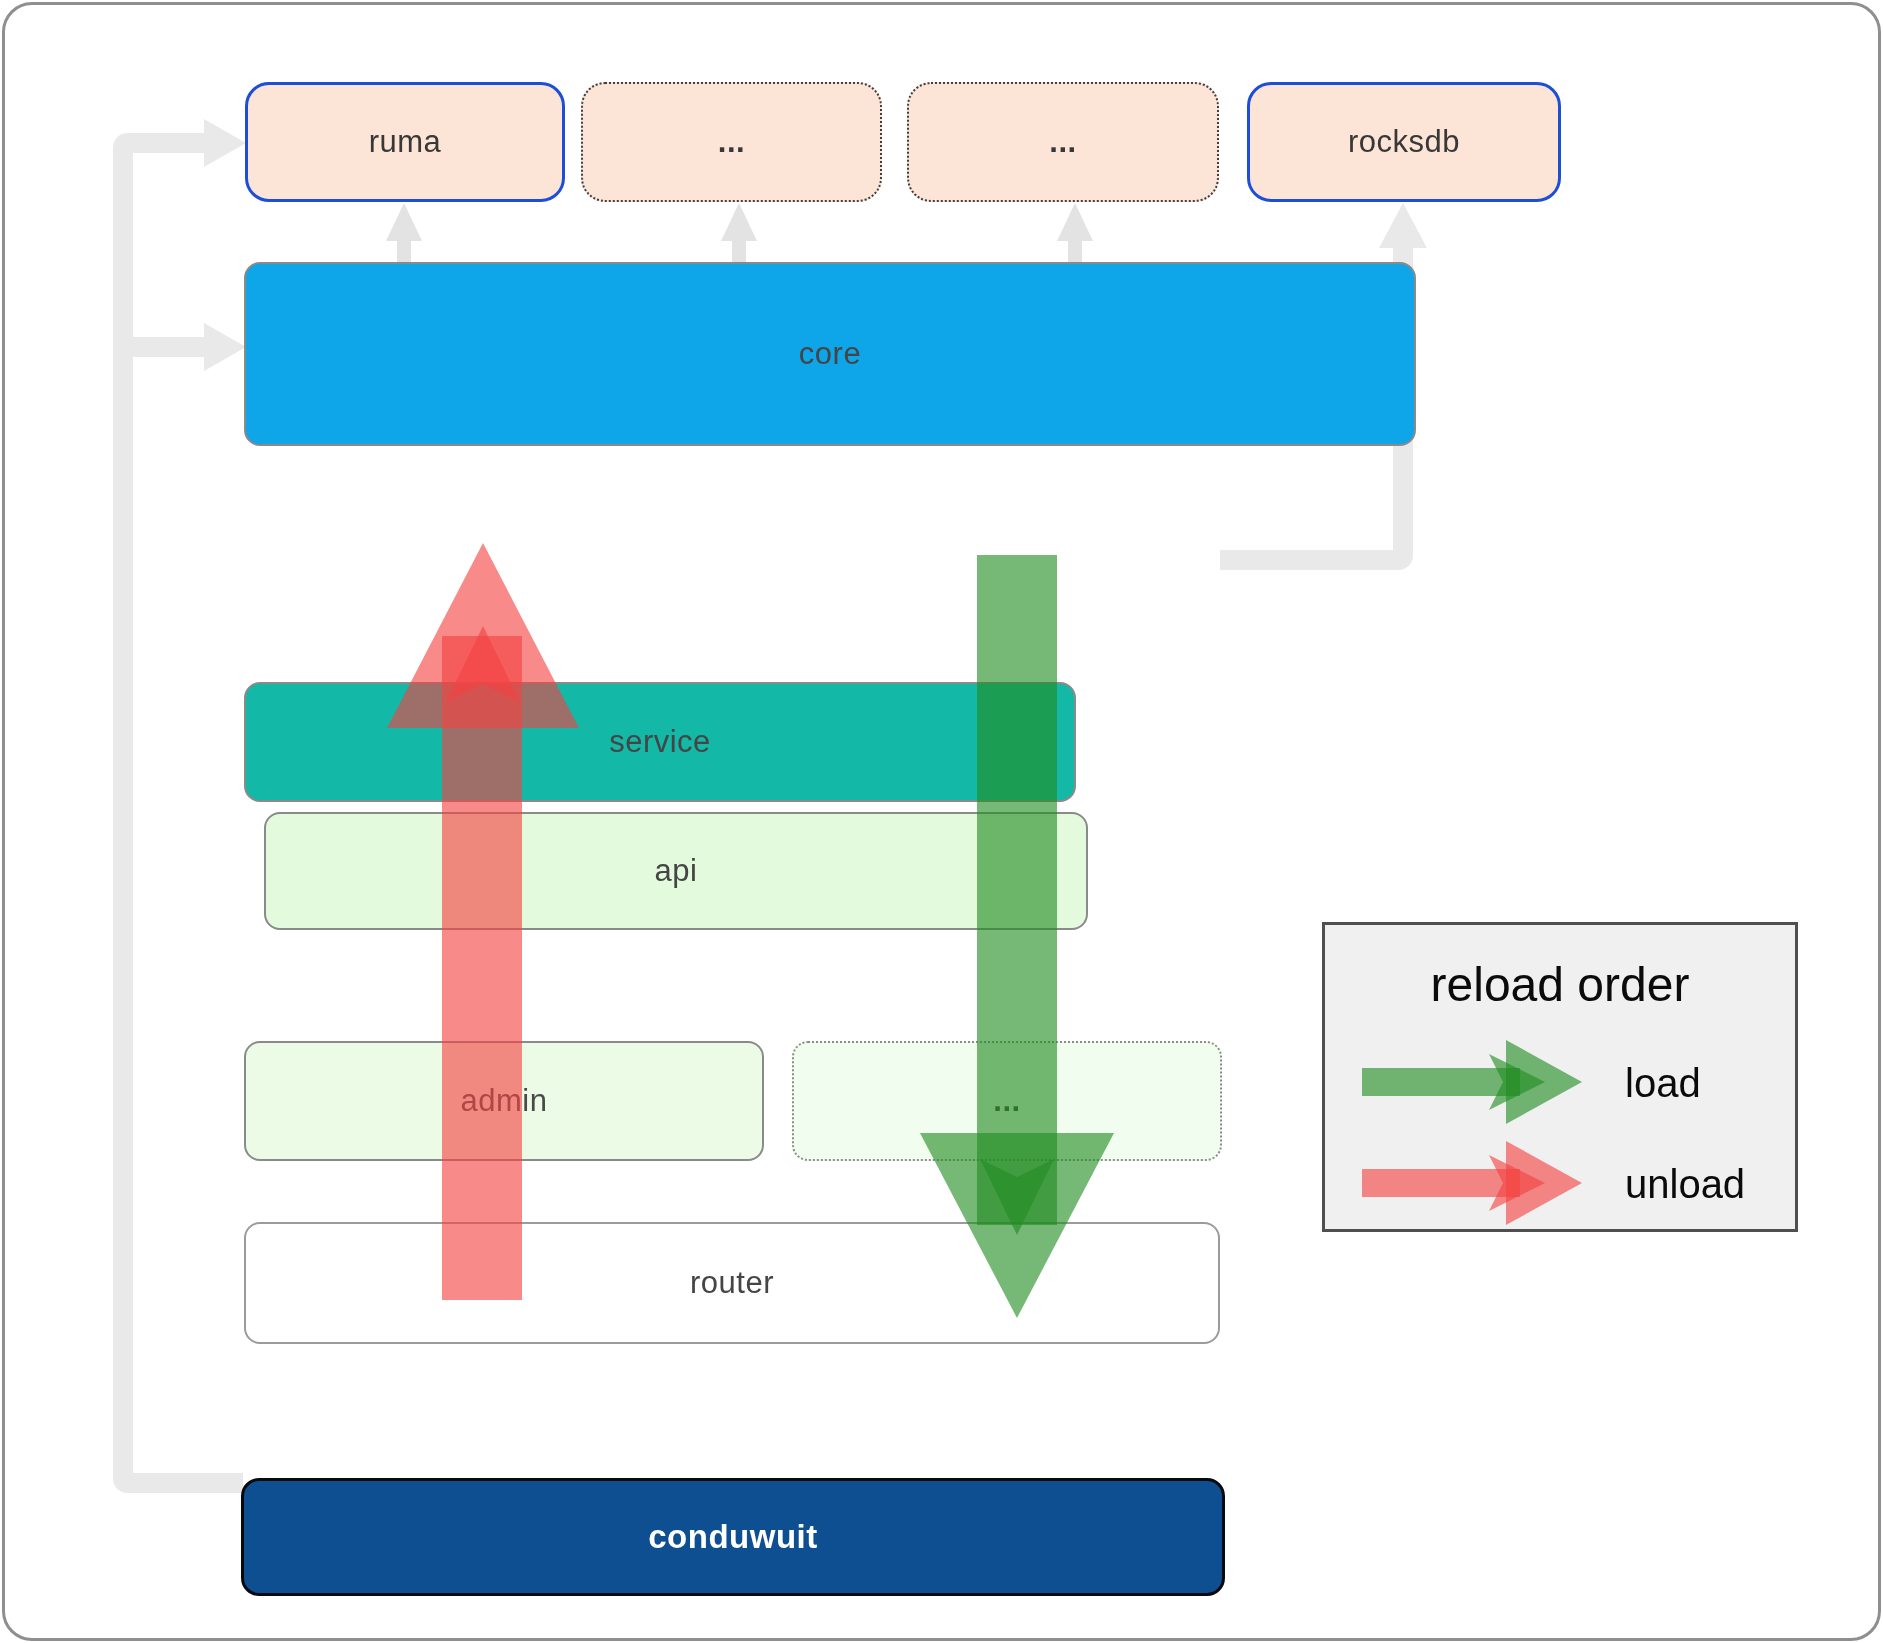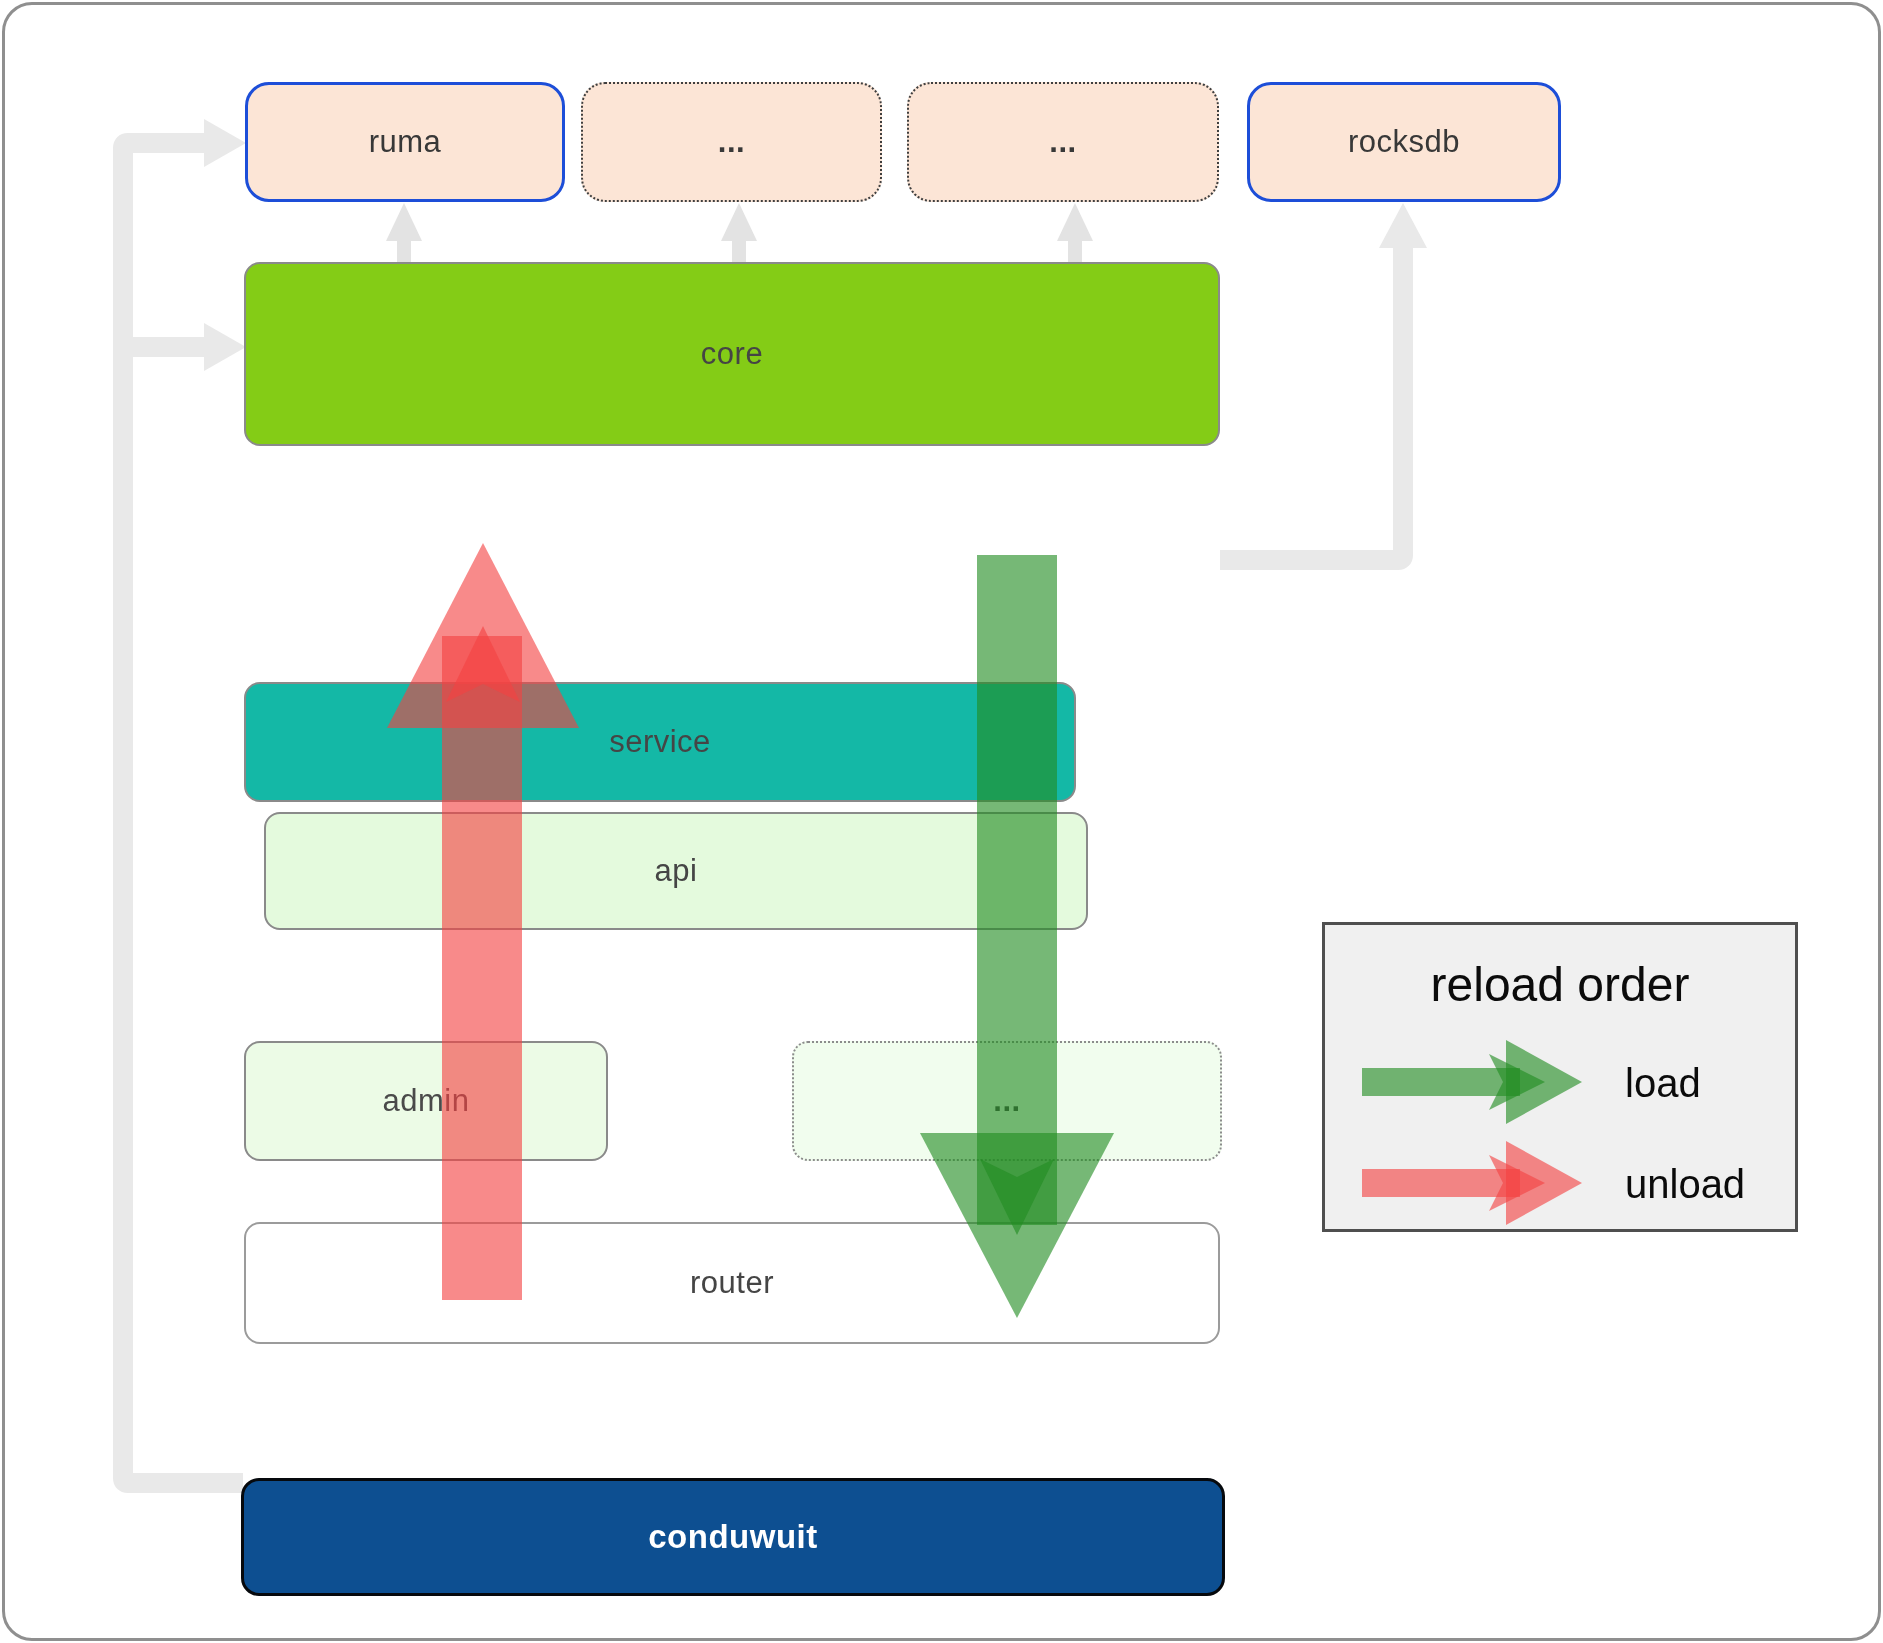--- a/index.html
+++ b/index.html
@@ -15,25 +15,25 @@
     box-sizing:border-box;z-index:2;font-size:31px;color:#454545;letter-spacing:.5px;
   }
   .ext{background:#fce5d6;border:3px solid #1d4ed8;border-radius:24px;color:#383838;}
   .ext.dotted{border:2px dotted #3f3f3f;}
   .wide{border:2px solid #8a8a8a;border-radius:16px;}
   .ellipsis-label{font-weight:700;}
   #box-ruma{left:245px;top:82px;width:320px;height:120px;}
   #box-etop1{left:581px;top:82px;width:301px;height:120px;}
   #box-etop2{left:907px;top:82px;width:312px;height:120px;}
   #box-rocksdb{left:1247px;top:82px;width:314px;height:120px;}
-  #box-core{left:244px;top:262px;width:976px;height:184px;background:#84cc16;}
+  #box-core{left:244px;top:262px;width:1172px;height:184px;background:#0ea5e9;}
   #box-database{left:244px;top:502px;width:976px;height:120px;background:#a2f896;}
   #box-service{left:244px;top:682px;width:832px;height:120px;background:#14b8a6;}
   #box-api{left:244px;top:812px;width:824px;height:118px;background:#e4fadd;margin-left:20px;}
-  #box-admin{left:244px;top:1041px;width:364px;height:120px;background:#ecfbe6;color:#4a4a4a;}
+  #box-admin{left:244px;top:1041px;width:520px;height:120px;background:#ecfbe6;color:#4a4a4a;}
   #box-esub{left:792px;top:1041px;width:430px;height:120px;background:#f1fdee;border:2px dotted #8c8c8c;}
   #box-router{left:244px;top:1222px;width:976px;height:122px;background:#ffffff;border-color:#9b9b9b;}
   #box-conduwuit{left:241px;top:1478px;width:984px;height:118px;background:#0d4f91;border:3px solid #06090d;
     border-radius:18px;color:#ffffff;font-weight:600;font-size:33px;}
   #legend{
     position:absolute;left:1322px;top:922px;width:476px;height:310px;background:#f0f0f0;
     border:3px solid #4f4f4f;box-sizing:border-box;z-index:2;
   }
   #legend-title{
     position:absolute;left:0;top:32px;width:100%;text-align:center;

